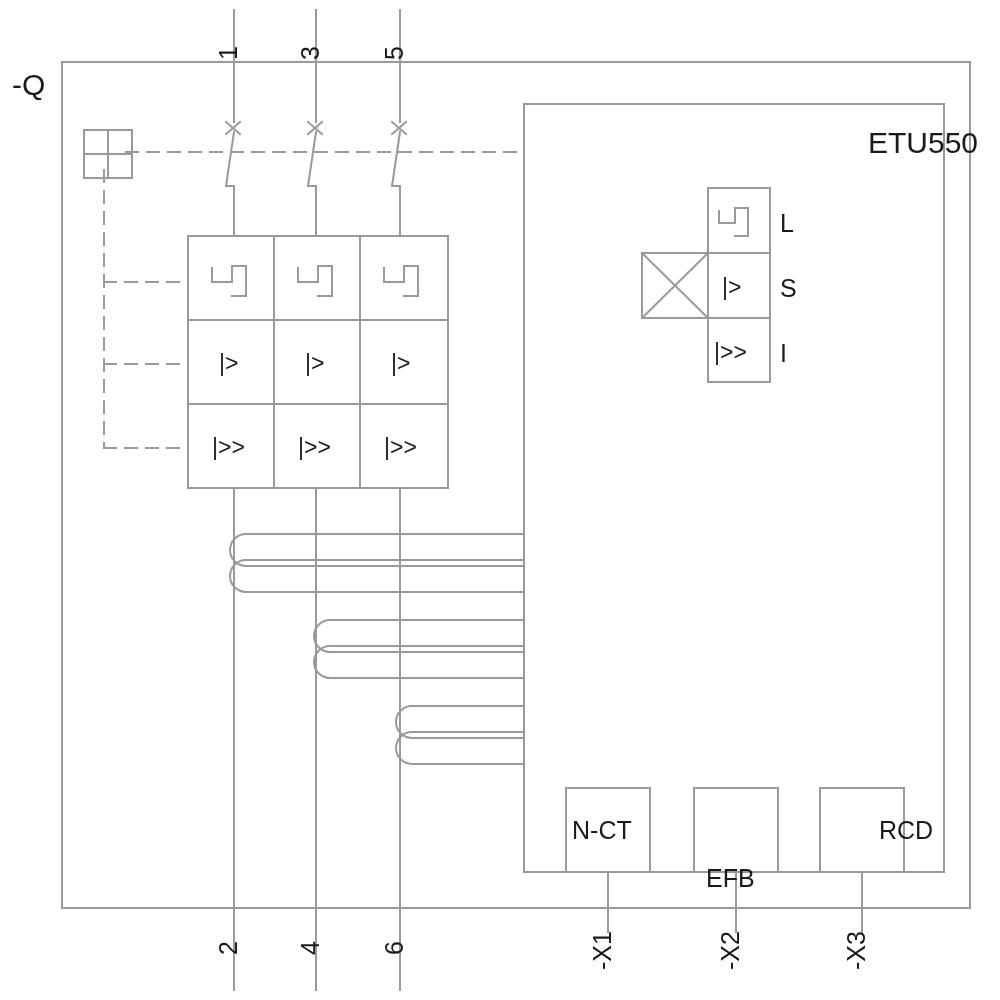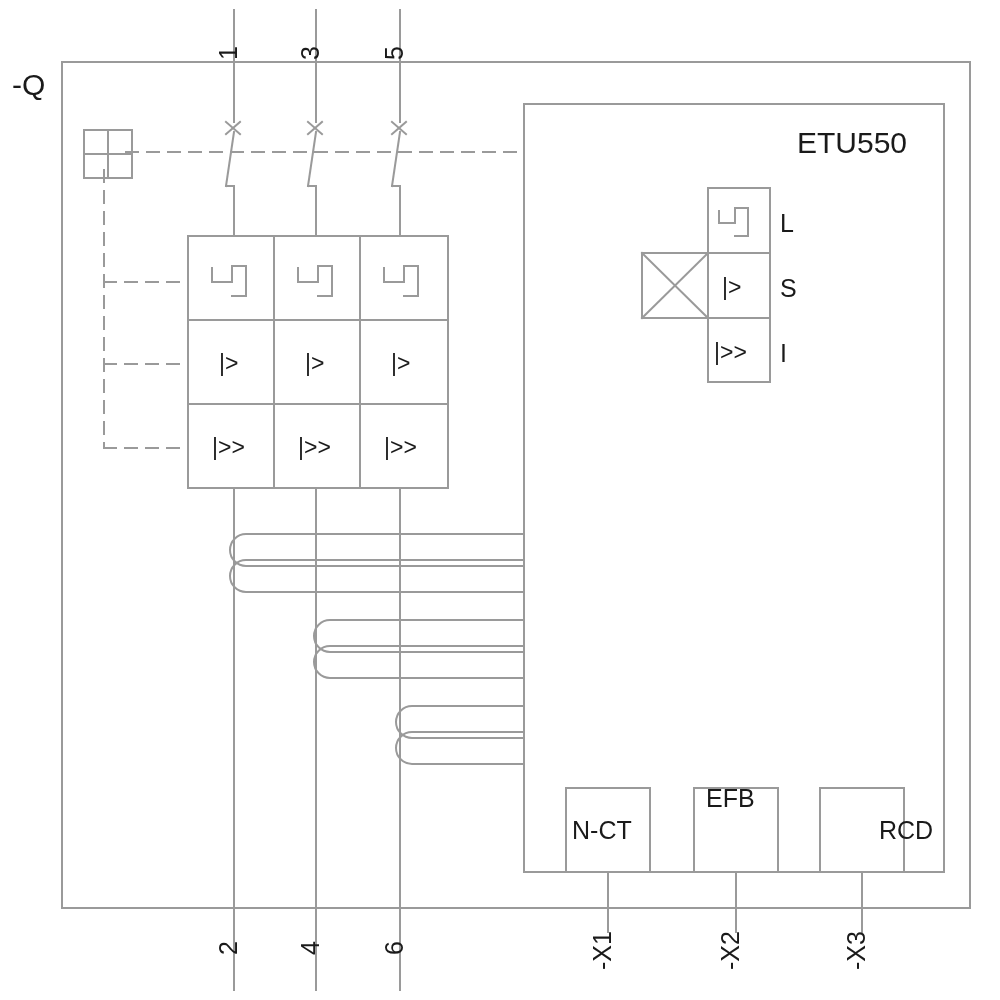--- a/index.html
+++ b/index.html
@@ -135,21 +135,21 @@
         <line x1="608" y1="872" x2="608" y2="932"></line>
         <line x1="736" y1="872" x2="736" y2="932"></line>
         <line x1="862" y1="872" x2="862" y2="932"></line>
       </g>
 
     </g>
   </svg>
 
   <div class="lbl t-big" style="left:12px; top:68px;">-Q</div>
 
-  <div class="lbl t-big" style="left:797px; top:126px;">ETU550</div>
+  <div class="lbl t-big" style="left:868px; top:126px;">ETU550</div>
 
   <div class="lbl t-num lbl-rot" style="left:214px; top:60px; transform:rotate(-90deg);">1</div>
   <div class="lbl t-num lbl-rot" style="left:296px; top:60px; transform:rotate(-90deg);">3</div>
   <div class="lbl t-num lbl-rot" style="left:380px; top:60px; transform:rotate(-90deg);">5</div>
 
   <div class="lbl t-num lbl-rot" style="left:214px; top:955px; transform:rotate(-90deg);">2</div>
   <div class="lbl t-num lbl-rot" style="left:296px; top:955px; transform:rotate(-90deg);">4</div>
   <div class="lbl t-num lbl-rot" style="left:380px; top:955px; transform:rotate(-90deg);">6</div>
 
   <div class="lbl t-sym" style="left:219px; top:350px;">|&gt;</div>
@@ -161,20 +161,20 @@
   <div class="lbl t-sym" style="left:384px; top:434px;">|&gt;&gt;</div>
 
   <div class="lbl t-sym" style="left:722px; top:274px;">|&gt;</div>
   <div class="lbl t-sym" style="left:714px; top:339px;">|&gt;&gt;</div>
 
   <div class="lbl t-mid" style="left:780px; top:209px;">L</div>
   <div class="lbl t-mid" style="left:780px; top:274px;">S</div>
   <div class="lbl t-mid" style="left:780px; top:339px;">I</div>
 
   <div class="lbl t-mid" style="left:572px; top:816px;">N-CT</div>
-  <div class="lbl t-mid" style="left:706px; top:784px;">EFB</div>
+  <div class="lbl t-mid" style="left:706px; top:864px;">EFB</div>
   <div class="lbl t-mid" style="left:879px; top:816px;">RCD</div>
 
   <div class="lbl t-num lbl-rot" style="left:588px; top:970px; transform:rotate(-90deg);">-X1</div>
   <div class="lbl t-num lbl-rot" style="left:716px; top:970px; transform:rotate(-90deg);">-X2</div>
   <div class="lbl t-num lbl-rot" style="left:842px; top:970px; transform:rotate(-90deg);">-X3</div>
 
 </div>
 
 </body></html>

